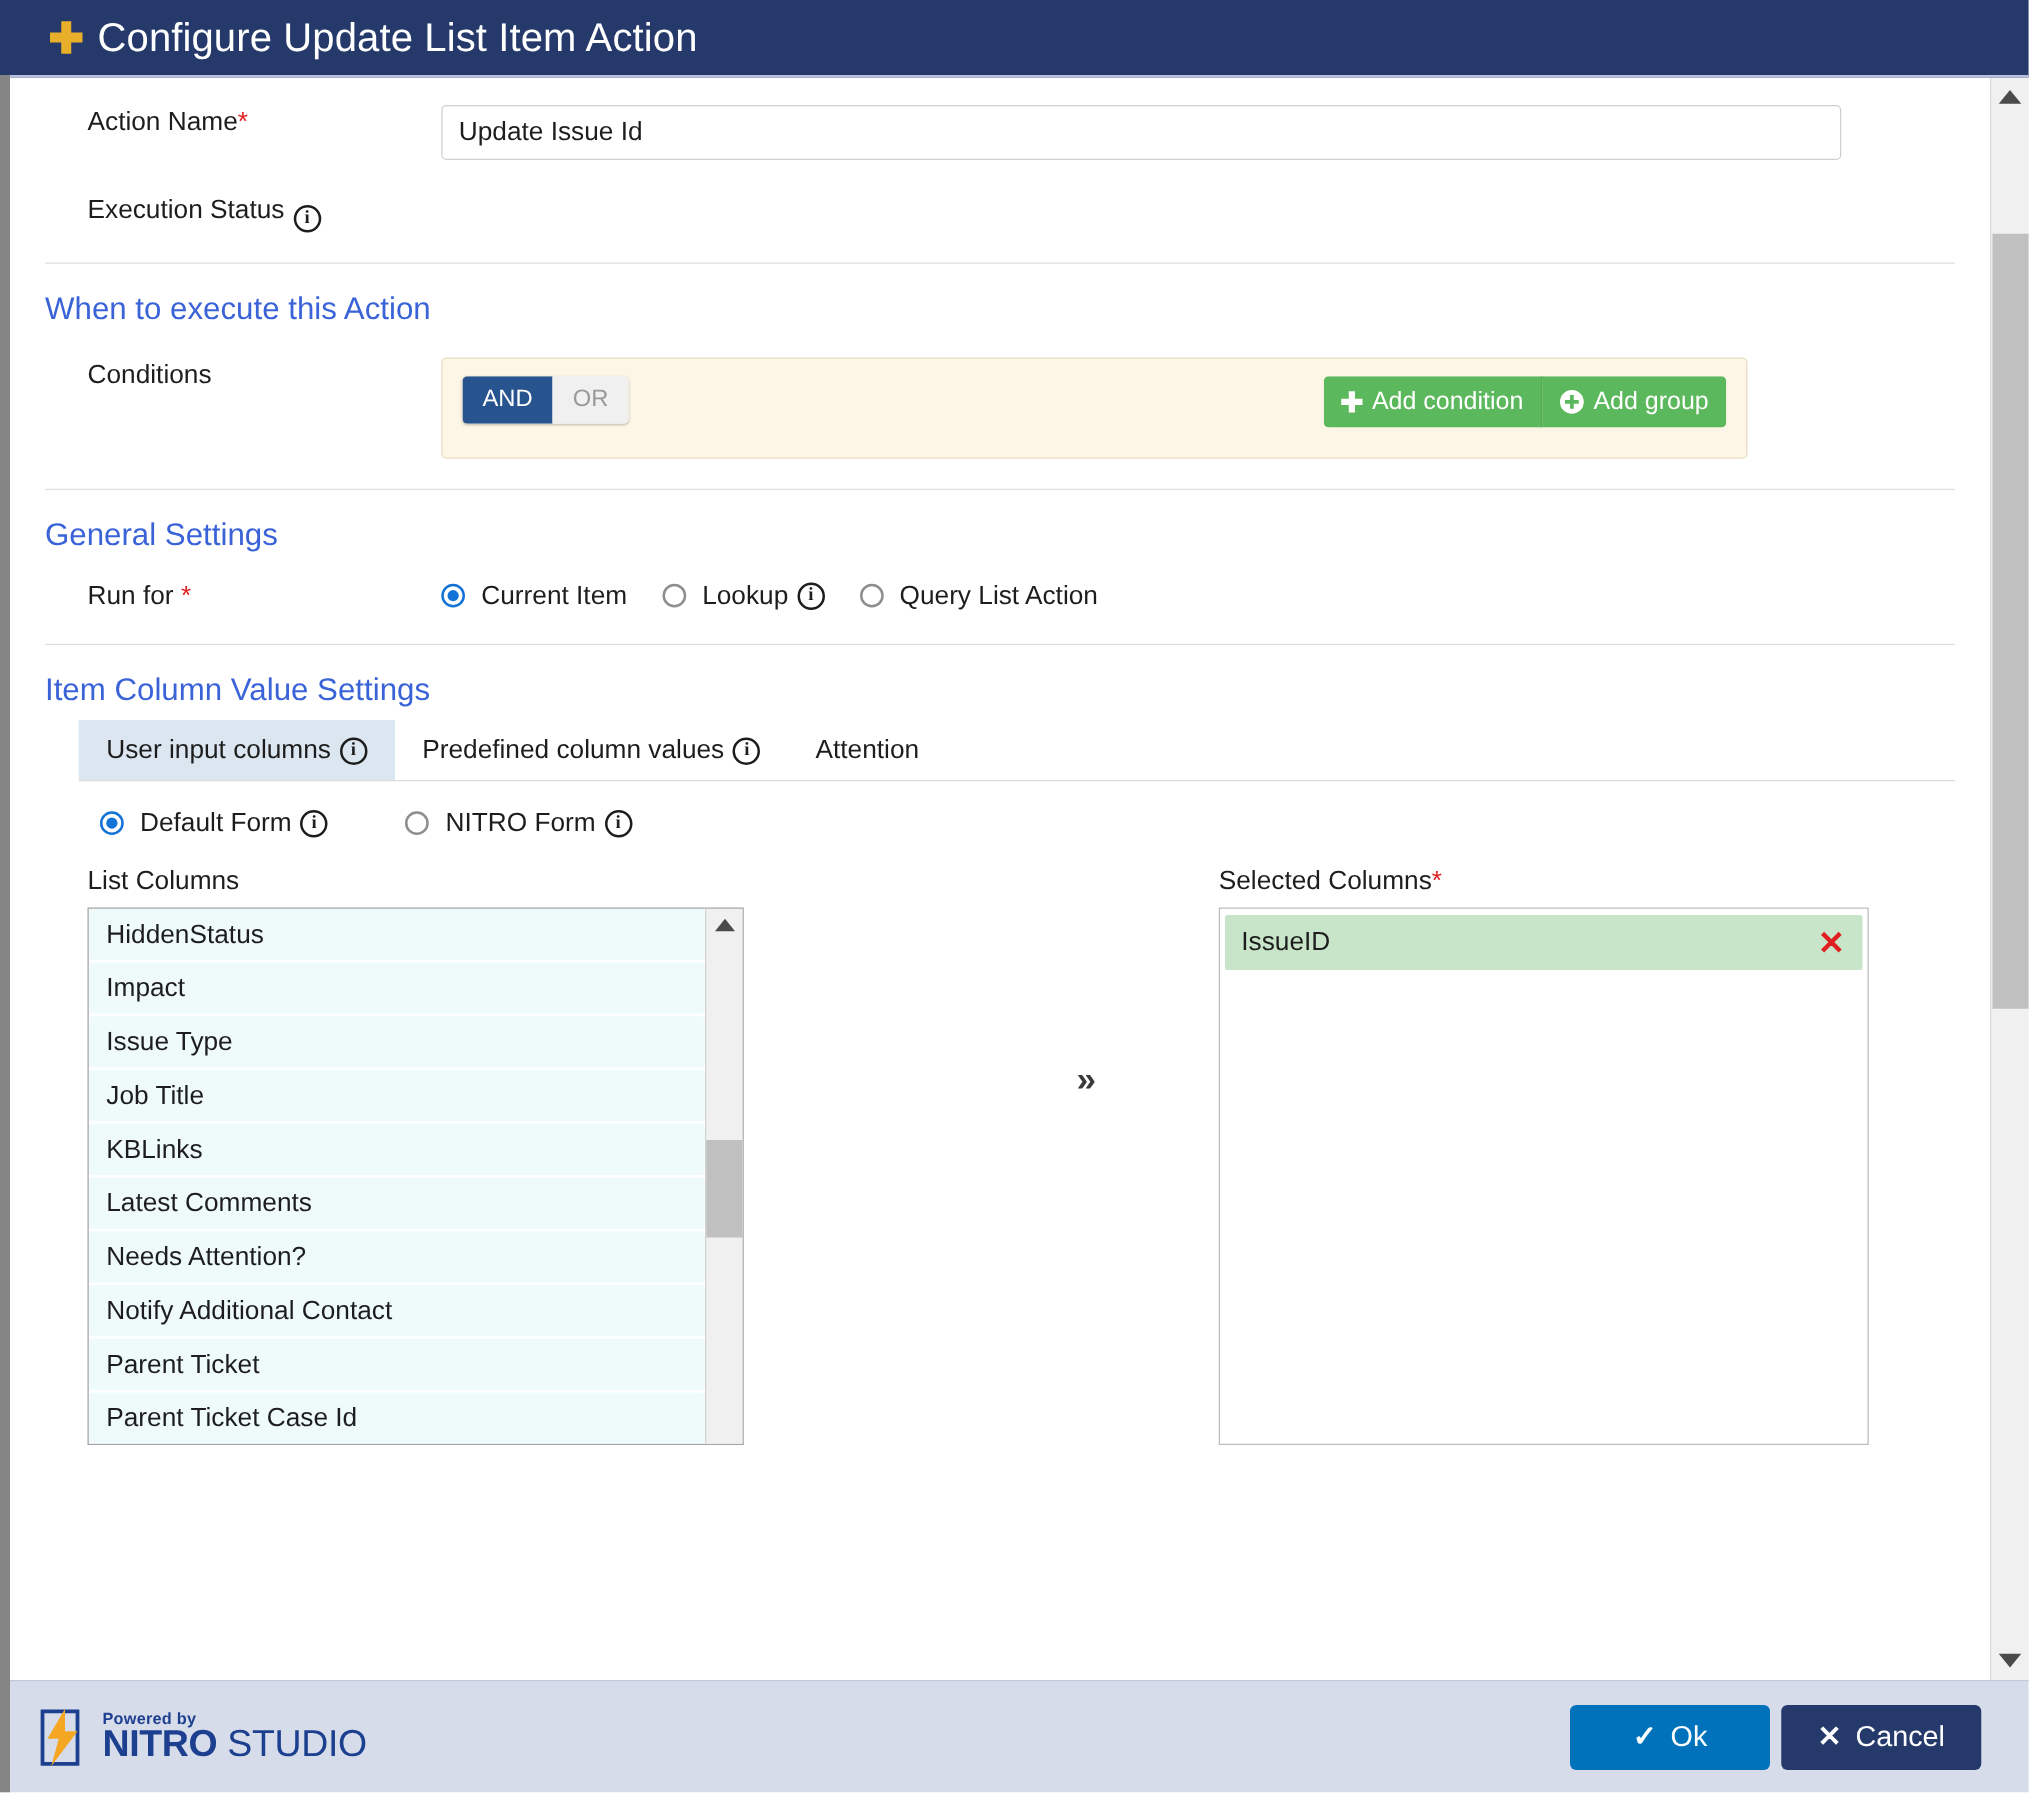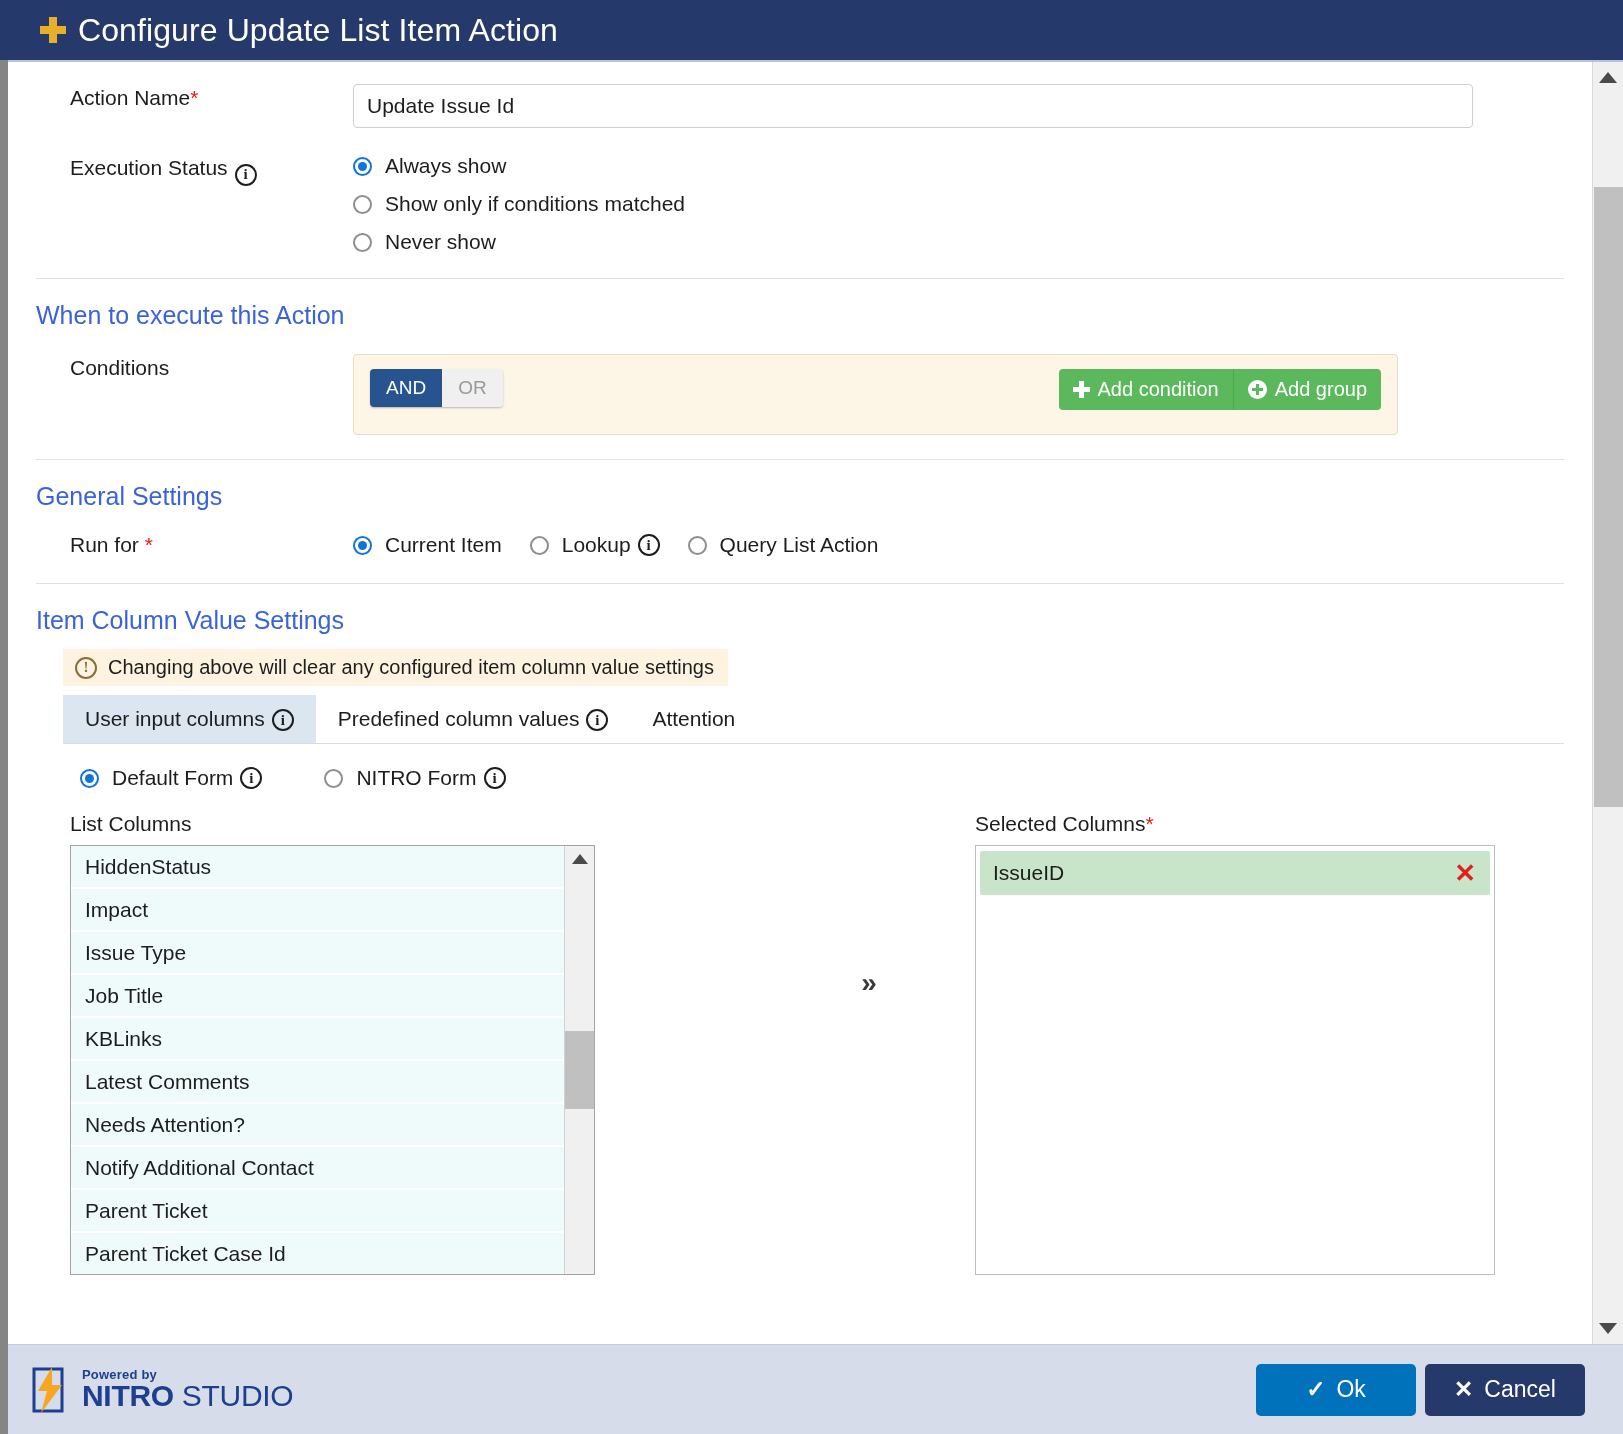--- a/index.html
+++ b/index.html
@@ -268,34 +268,20 @@
         <div class="lbl">
           <span>Action Name</span><span class="req">*</span>
         </div>
         <input class="text-input" type="text" value="Update Issue Id" style="">
       </div>
 
       
       <div class="form-row exec-row">
         <div class="lbl">
           <span>Execution Status</span><span class="info-i"></span>
-        </div>
-        <div class="radio-stack">
-          <label class="radio-line">
-            <span class="radio on"></span>
-            <span>Always show</span>
-          </label>
-          <label class="radio-line">
-            <span class="radio"></span>
-            <span>Show only if conditions matched</span>
-          </label>
-          <label class="radio-line">
-            <span class="radio"></span>
-            <span>Never show</span>
-          </label>
         </div>
       </div>
 
       <div class="divider"></div>
 
       
       <div class="section-title">When to execute this Action</div>
 
       <div class="form-row cond-row">
         <div class="lbl">Conditions</div>
@@ -341,24 +327,20 @@
             <span>Query List Action</span>
           </label>
         </div>
       </div>
 
       <div class="divider"></div>
 
       
       <div class="section-title">Item Column Value Settings</div>
 
-      <div class="notice">
-        <span class="warn-i"></span>
-        <span>Changing above will clear any configured item column value settings</span>
-      </div>
 
       <div class="tabs-wrap">
         <div class="tab active">
           <span>User input columns</span>
           <span class="info-i"></span>
         </div>
         <div class="tab">
           <span>Predefined column values</span>
           <span class="info-i"></span>
         </div>

